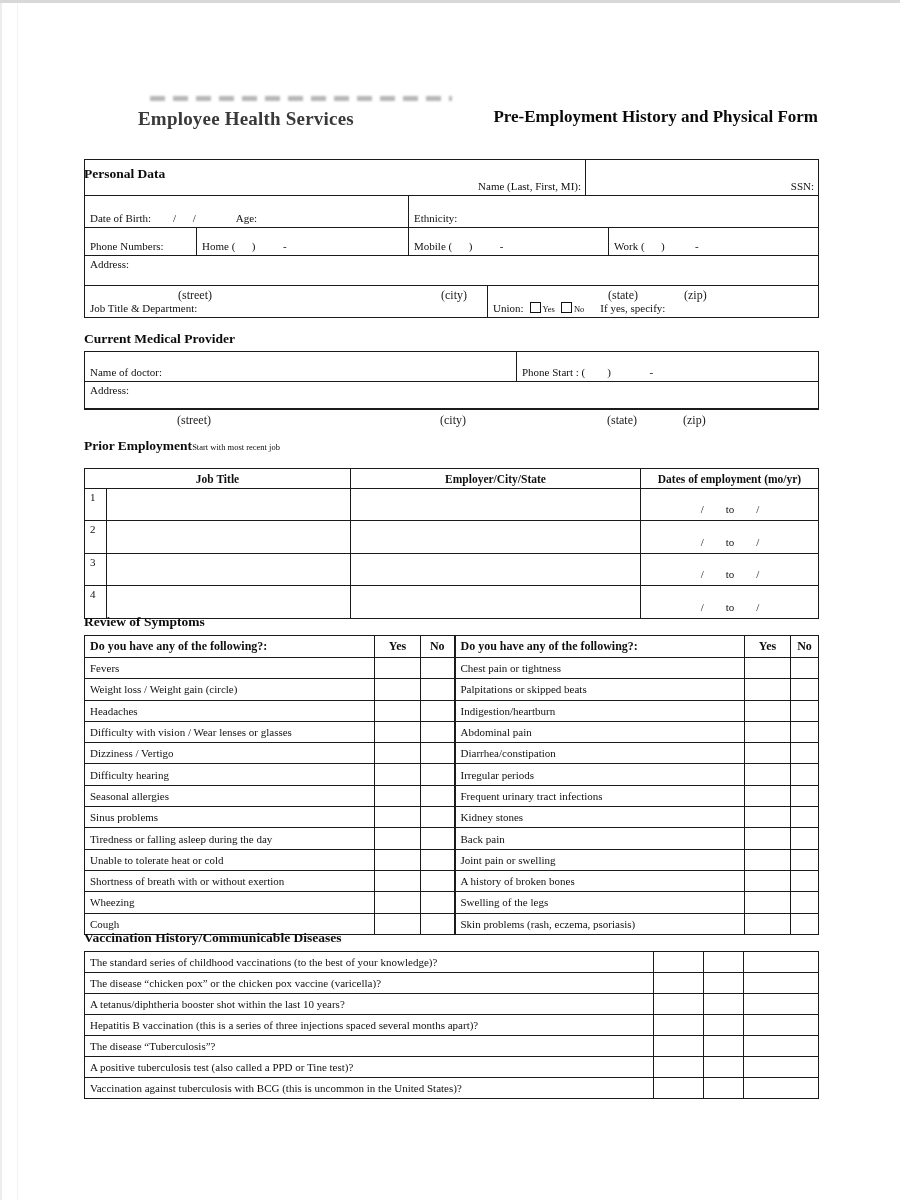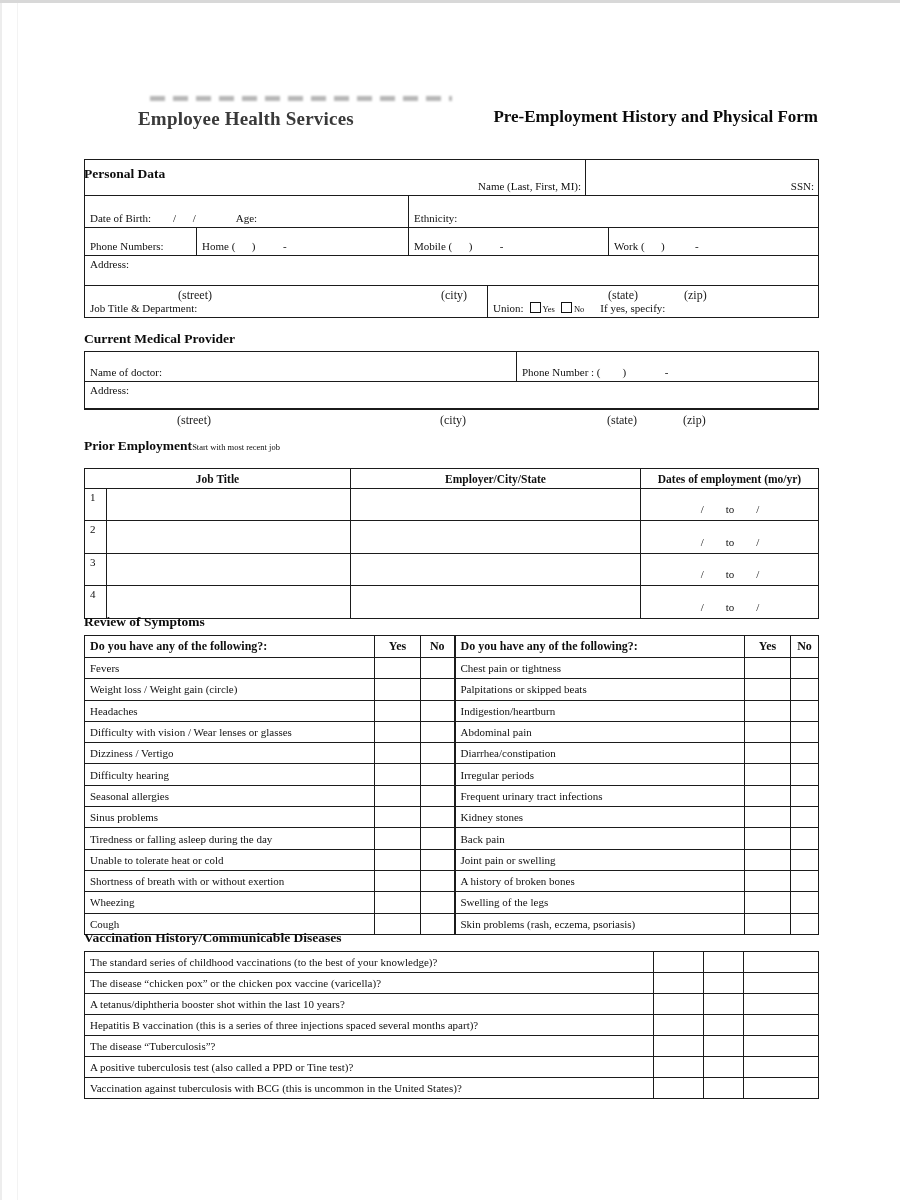--- a/index.html
+++ b/index.html
@@ -109,21 +109,21 @@
 <div class="sec-heading" style="top:331px;">Current Medical Provider</div>
 
 <table style="top:351px;width:734px;">
   <colgroup>
       <col style="width:432px">
       <col style="width:302px">
     </colgroup>
   <tbody>
       <tr style="height:30px;">
     <td><span class="lbl">Name of doctor:</span></td>
-    <td><span class="lbl pre">Phone Number : (        )              -</span></td>
+    <td><span class="lbl pre">Phone Start : (        )              -</span></td>
   </tr>
   <tr style="height:27px;">
     <td colspan="2" class="v-top" style="border-bottom:2px solid #1b1b1b;"><span class="lbl">Address:</span></td>
   </tr>
 </tbody>
   </table>
 
 <div class="labels-row" style="top:413px;">
   <span class="sub" style="left:93px;">(street)</span>
   <span class="sub" style="left:356px;">(city)</span>

